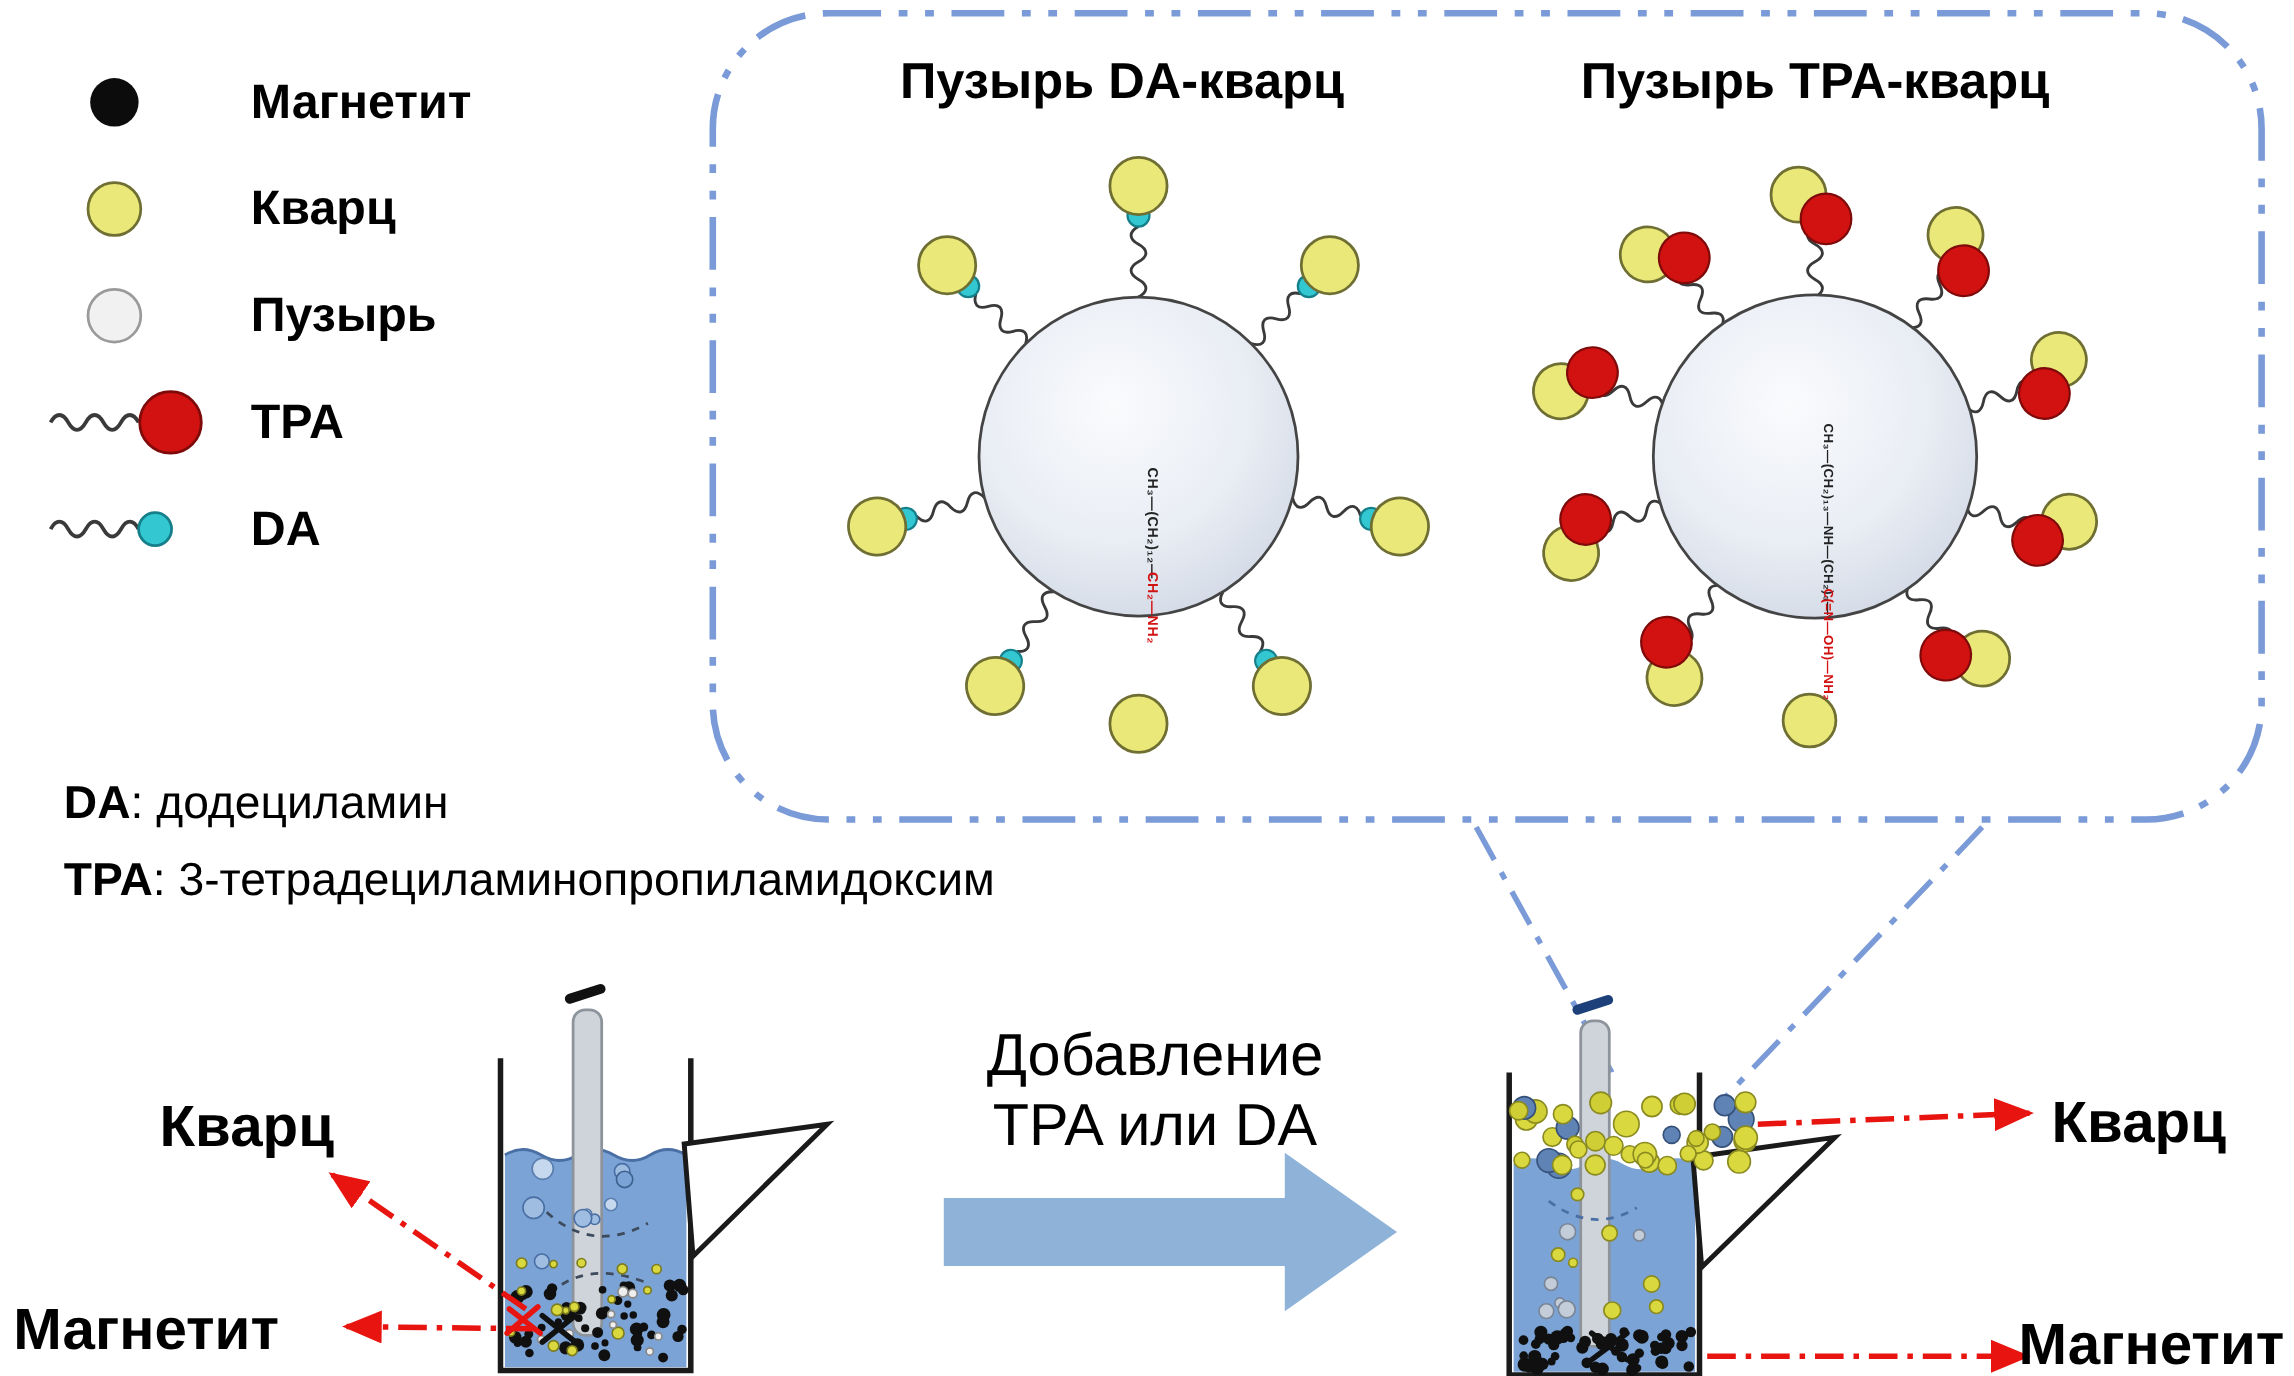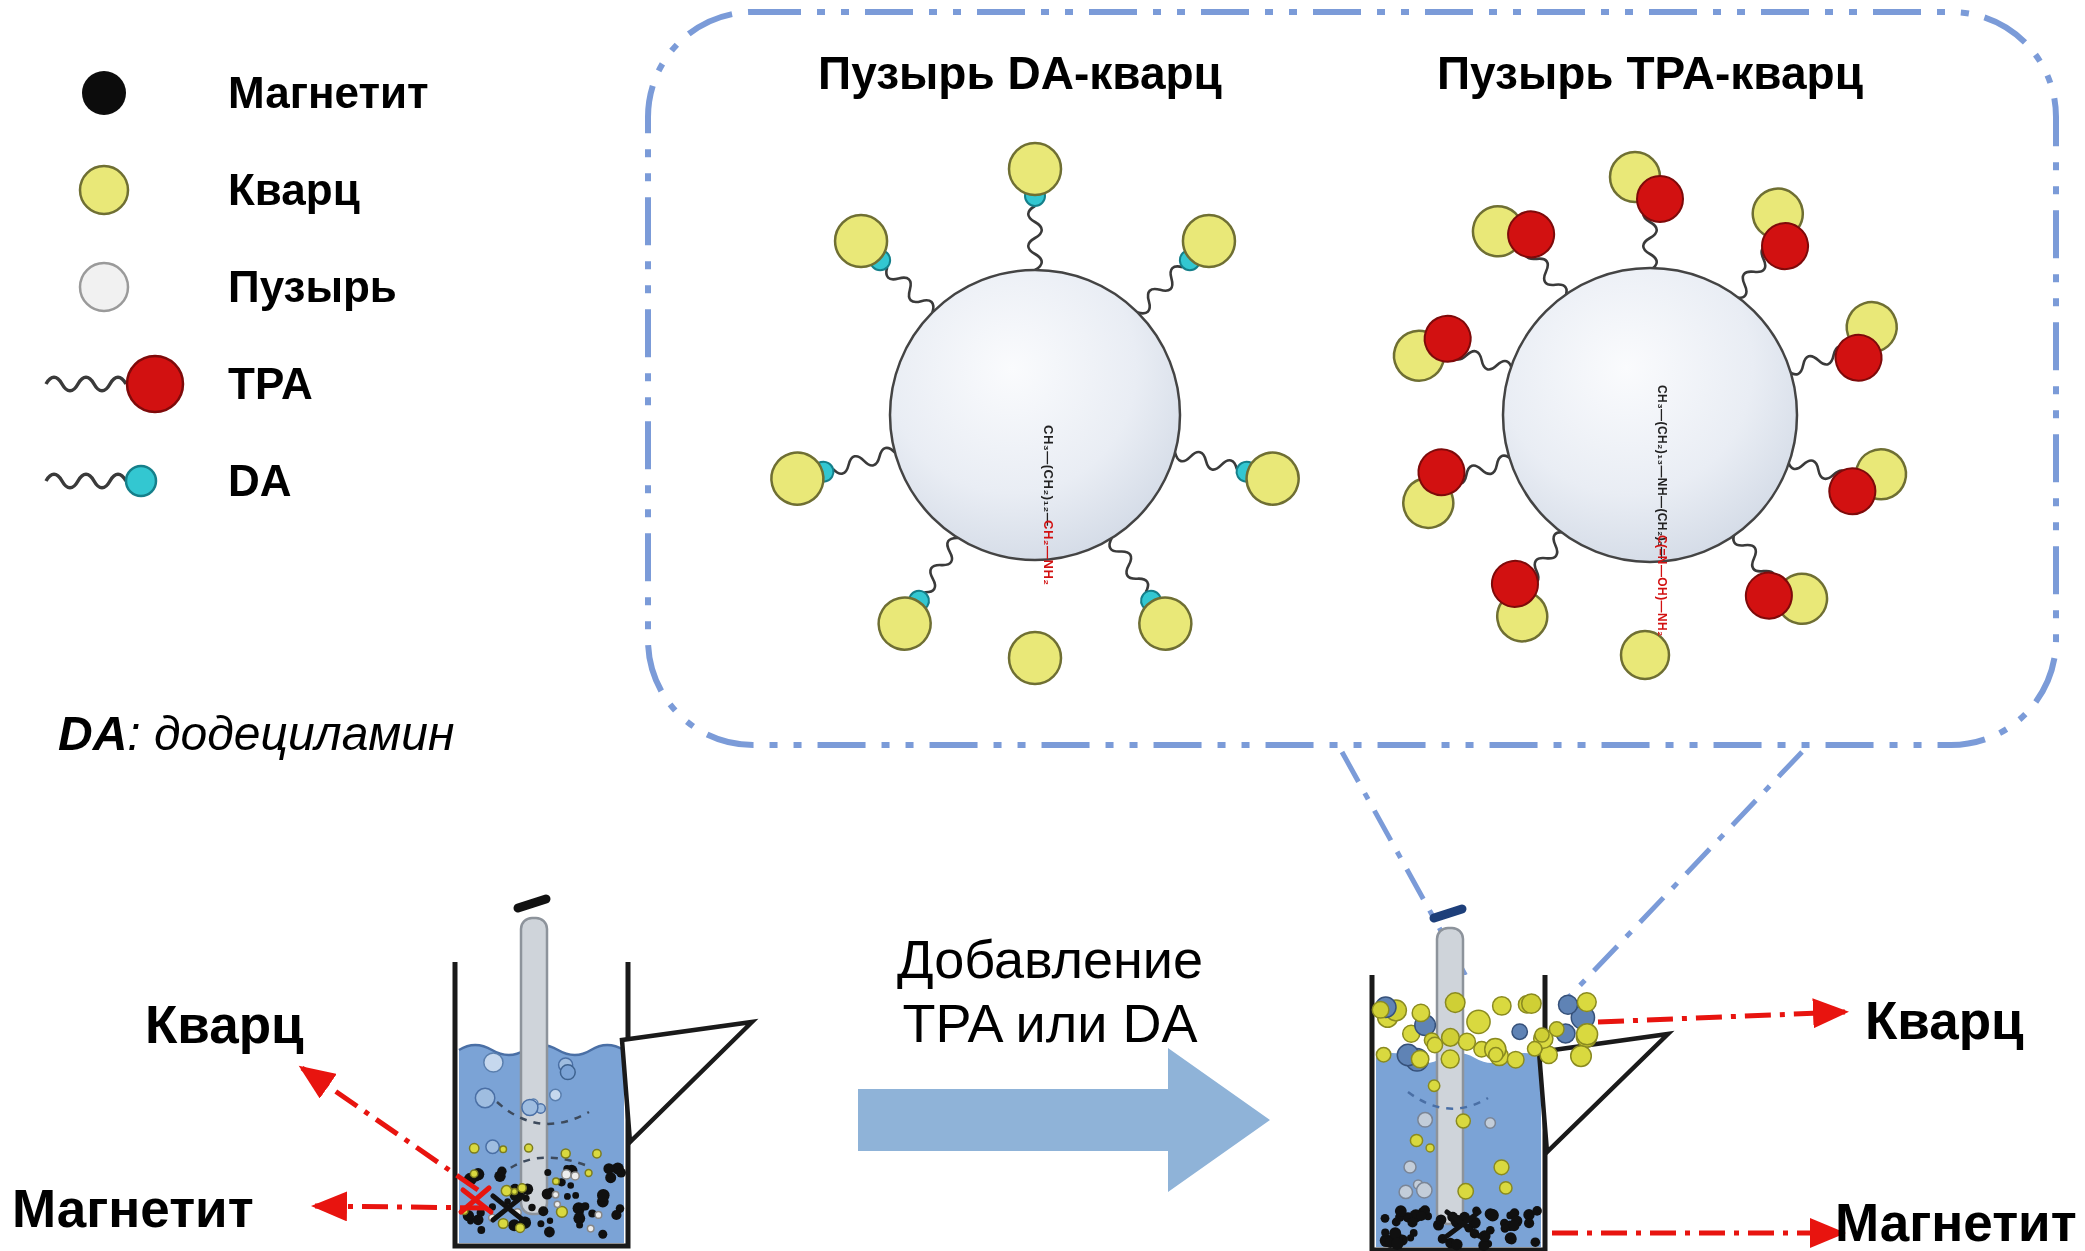--- a/index.html
+++ b/index.html
@@ -5,21 +5,21 @@
   html,body{margin:0;padding:0;background:#fff;}
   .canvas{position:relative;width:2085px;height:1251px;background:#fff;
           font-family:"Liberation Sans",sans-serif;overflow:hidden;color:#000;}
   .art{position:absolute;left:0;top:0;}
   .txt{position:absolute;white-space:nowrap;}
   .legend{position:absolute;left:40px;top:58px;}
   .legend-row{display:flex;align-items:center;height:70px;margin-bottom:27px;}
   .legend-label{font-size:44px;font-weight:bold;margin-left:18px;}
   .fig-title{position:absolute;top:46px;width:560px;text-align:center;
              font-size:46px;font-weight:bold;}
-  .def-line{position:absolute;left:58px;font-size:48px;font-style:italic;}
+  .def-line{position:absolute;left:58px;font-size:42px;}
   .def-term{font-weight:bold;}
   .arrow-label{position:absolute;left:860px;width:380px;text-align:center;font-size:54px;}
   .big-label{position:absolute;font-size:53px;font-weight:bold;}
   .formula{font-size:13px;font-weight:bold;letter-spacing:.5px;}
   .formula-sm{font-size:12px;font-weight:bold;letter-spacing:.4px;}
   svg text{font-family:"Liberation Sans",sans-serif;}
 </style>
 </head>
 <body>
 
@@ -357,20 +357,23 @@
       <span class="legend-label">DA</span>
     </div>
   </div>
 
   <div class="txt fig-title" style="left:1370px;">Пузырь TPA-кварц</div>
   <div class="txt fig-title" style="left:740px;">Пузырь DA-кварц</div>
 
   <div class="txt def-line" style="top:706px;">
     <span class="def-term">DA</span><span>: додециламин</span>
   </div>
+  <div class="txt def-line" style="top:776px;">
+    <span class="def-term">TPA</span><span>: 3-тетрадециламинопропиламидоксим</span>
+  </div>
 
   <div class="txt arrow-label" style="top:928px;">Добавление</div>
   <div class="txt arrow-label" style="top:992px;">TPA или DA</div>
 
   <div class="txt big-label" style="left:145px;top:994px;">Кварц</div>
   <div class="txt big-label" style="left:12px;top:1178px;">Магнетит</div>
   <div class="txt big-label" style="left:1865px;top:990px;">Кварц</div>
   <div class="txt big-label" style="left:1835px;top:1192px;">Магнетит</div>
 </div>
 

